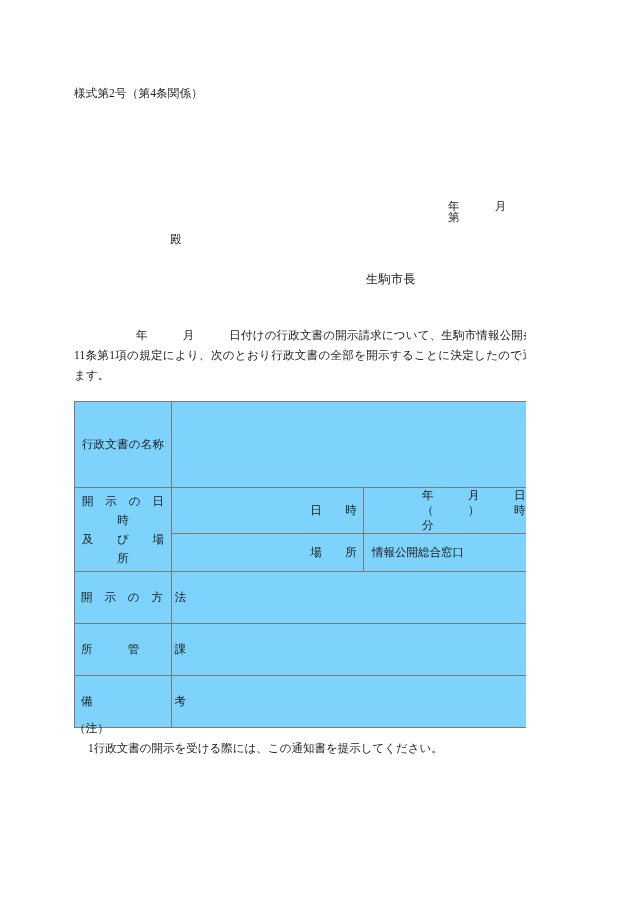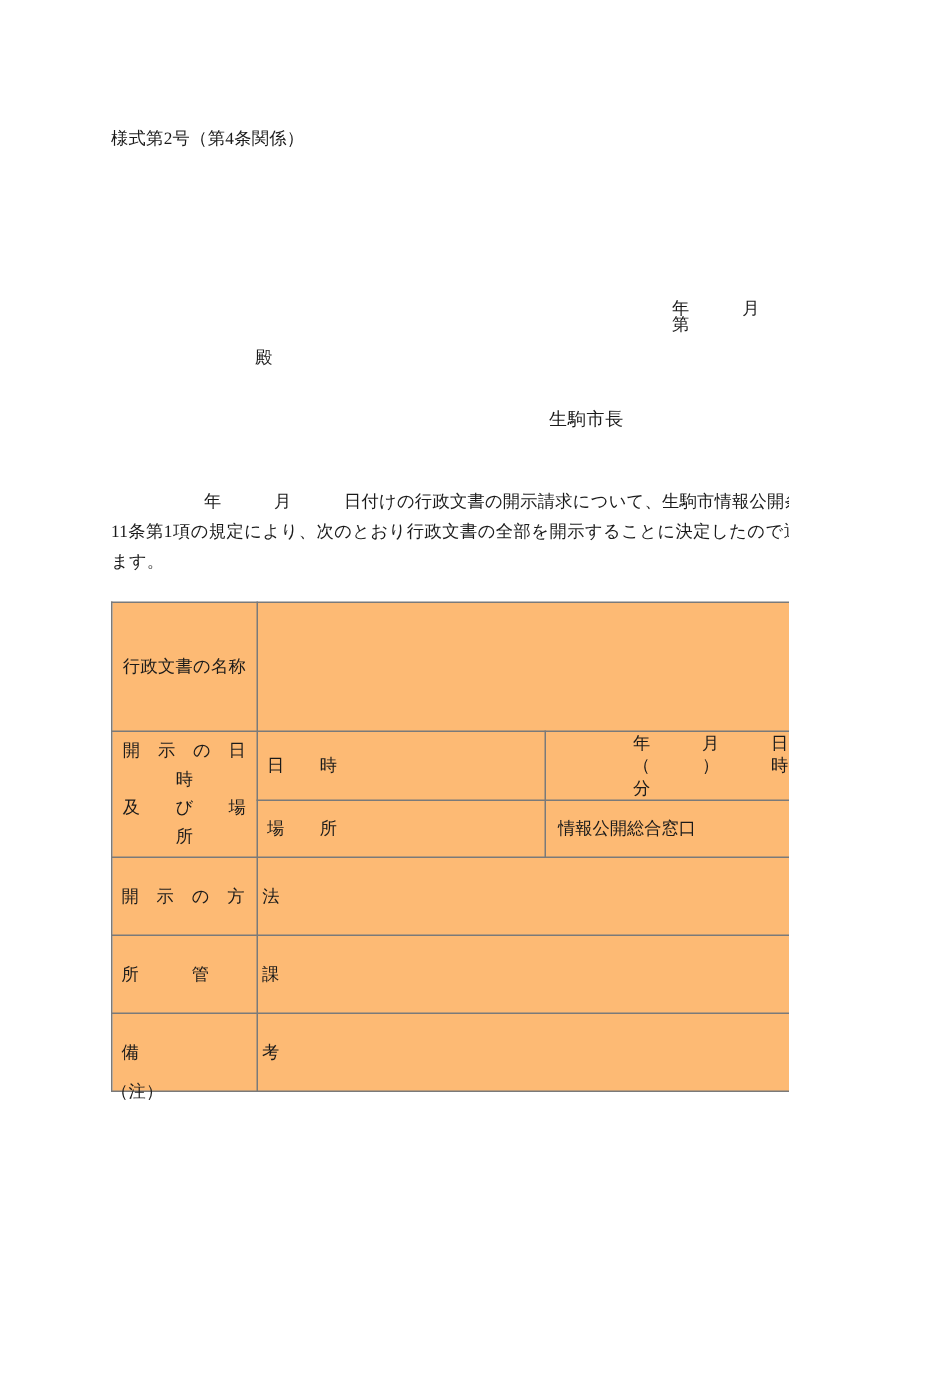--- a/index.html
+++ b/index.html
@@ -105,29 +105,29 @@
     top: 401px;
     width: 482px;
     border-collapse: collapse;
     table-layout: fixed;
   }
   #form-table td {
     border: 1px solid #7a7a7a;
     font-size: 11.5px;
     padding: 0;
     vertical-align: middle;
-    background: #fdba74;
+    background: #7dd3fc;
   }
   td.label-cell {
     width: 96px;
     text-align: center;
   }
   td.sub-label-cell {
     width: 50px;
-    text-align: left;
+    text-align: right;
   }
   .lbl {
     display: block;
     padding: 0 6px;
     white-space: pre;
     letter-spacing: 0.2px;
   }
   .lbl-two-line {
     display: block;
     padding: 0 6px;
@@ -246,15 +246,16 @@
         </td>
         <td class="value-cell" colspan="2">
           <span></span>
         </td>
       </tr>
     </tbody>
   </table>
 
   <div id="notes-block">
     <span class="note-head">（注）</span>
+    <span class="note-wrap"><span class="num">1</span><span class="note-body">行政文書の開示を受ける際には、この通知書を提示してください。</span></span>
   </div>
 
 </div>
 
 </body></html>

